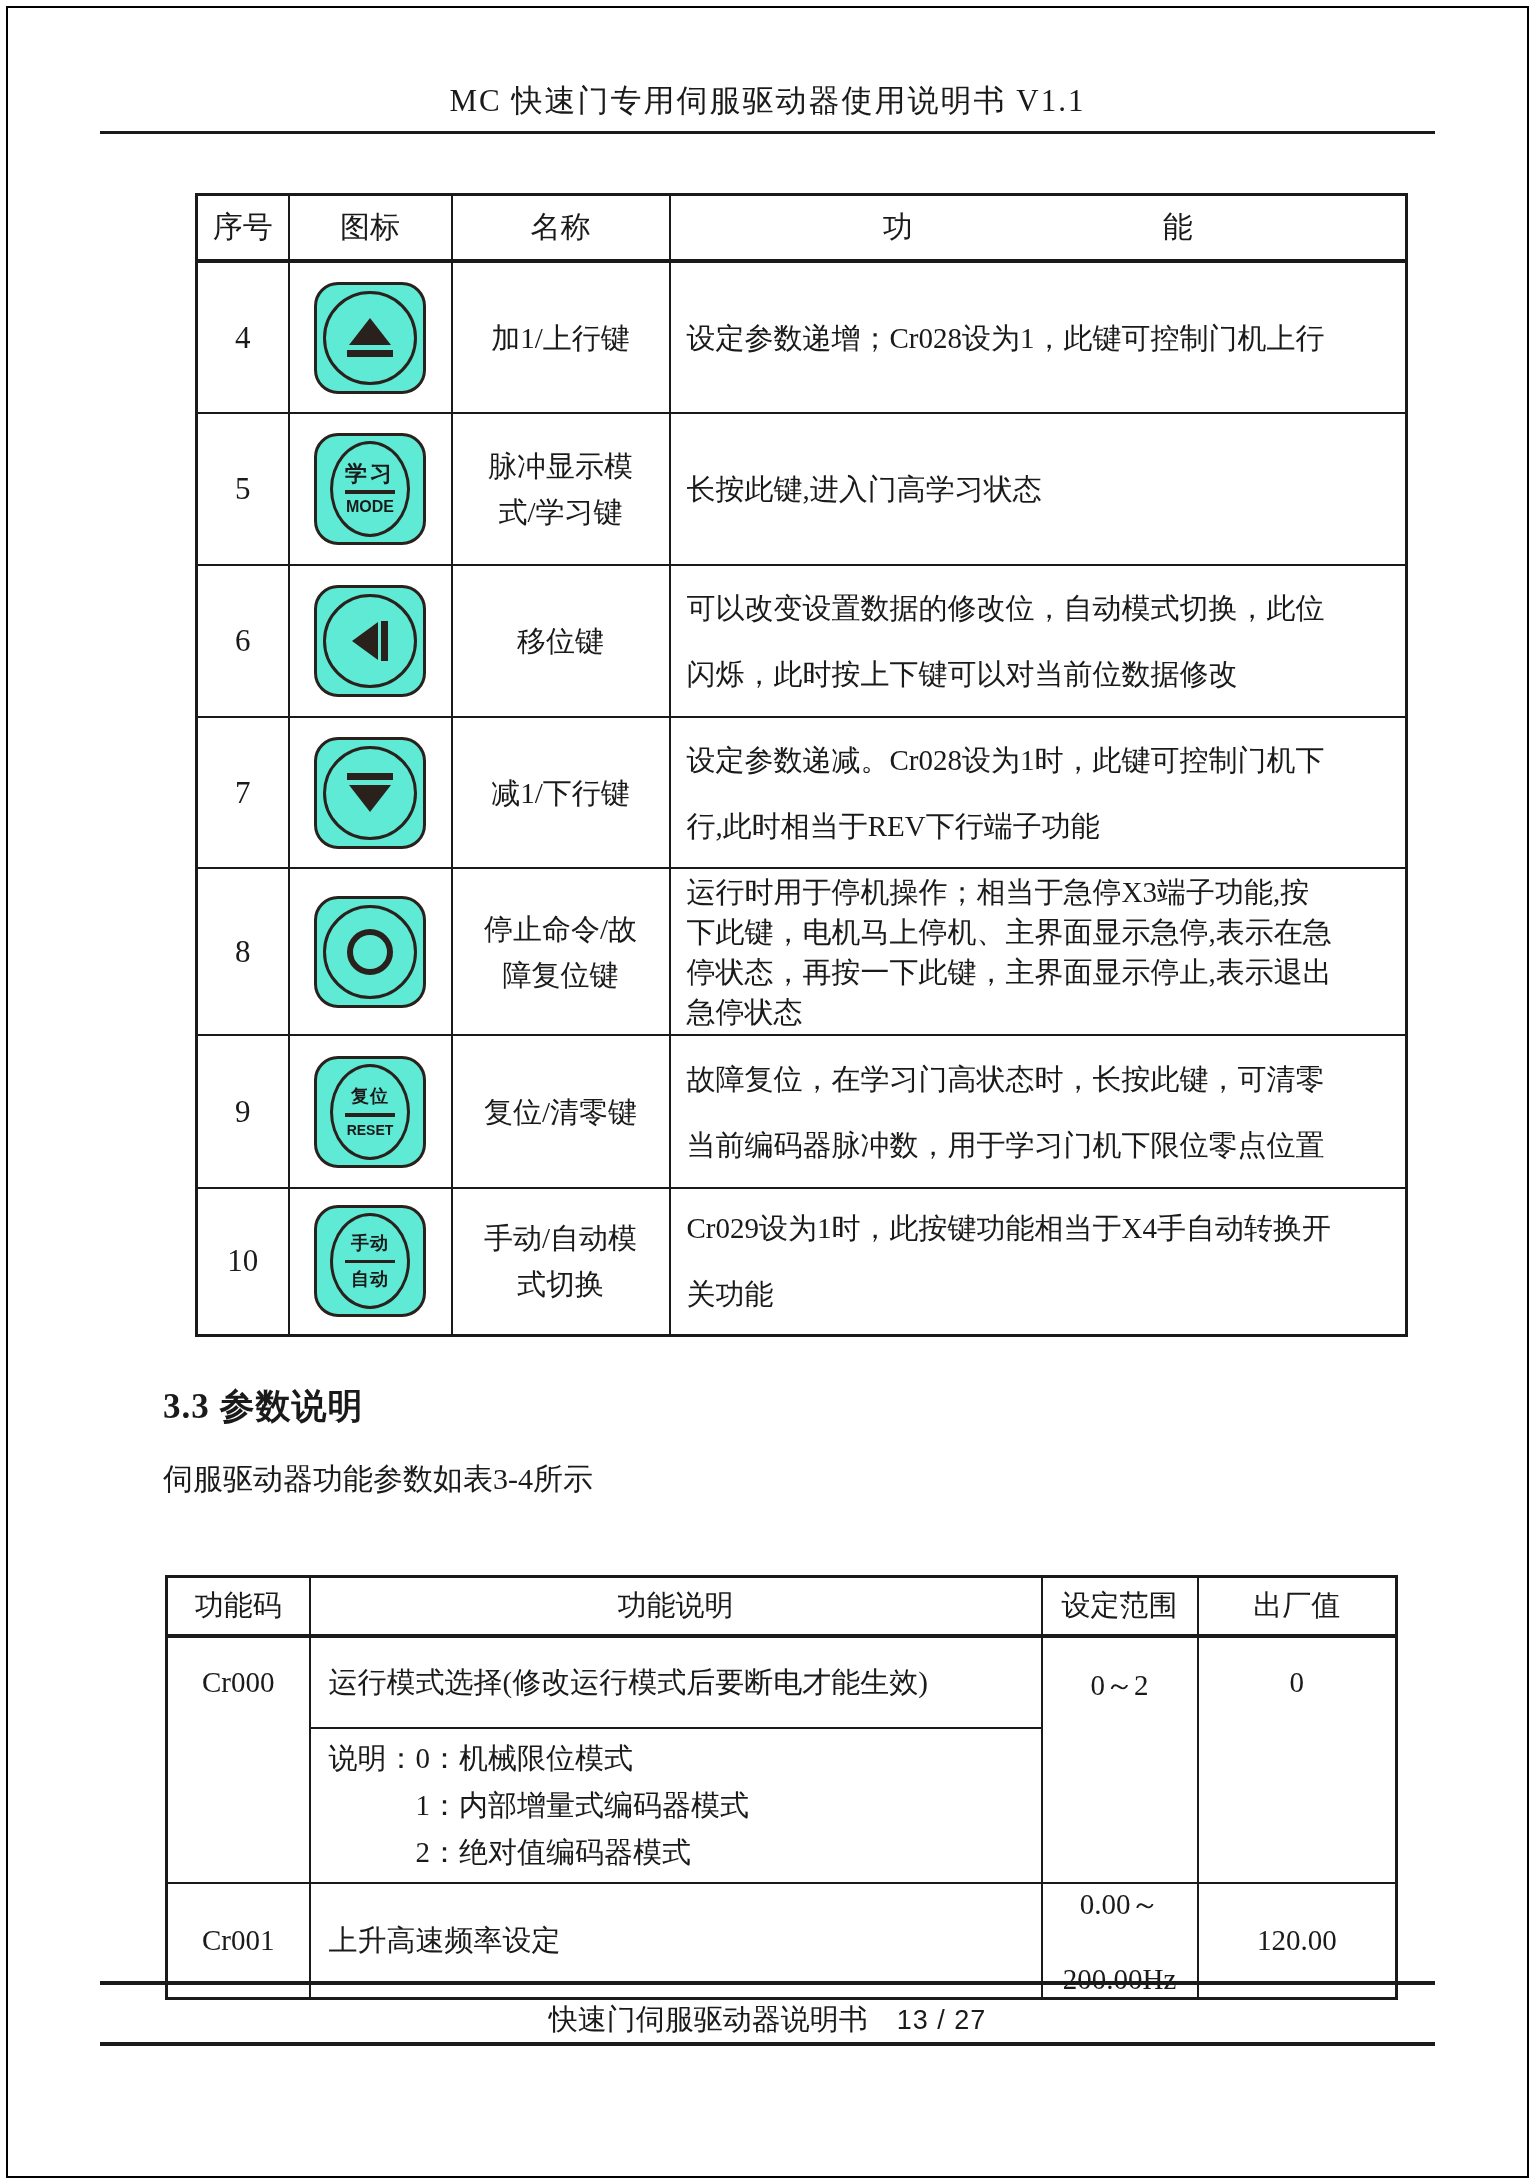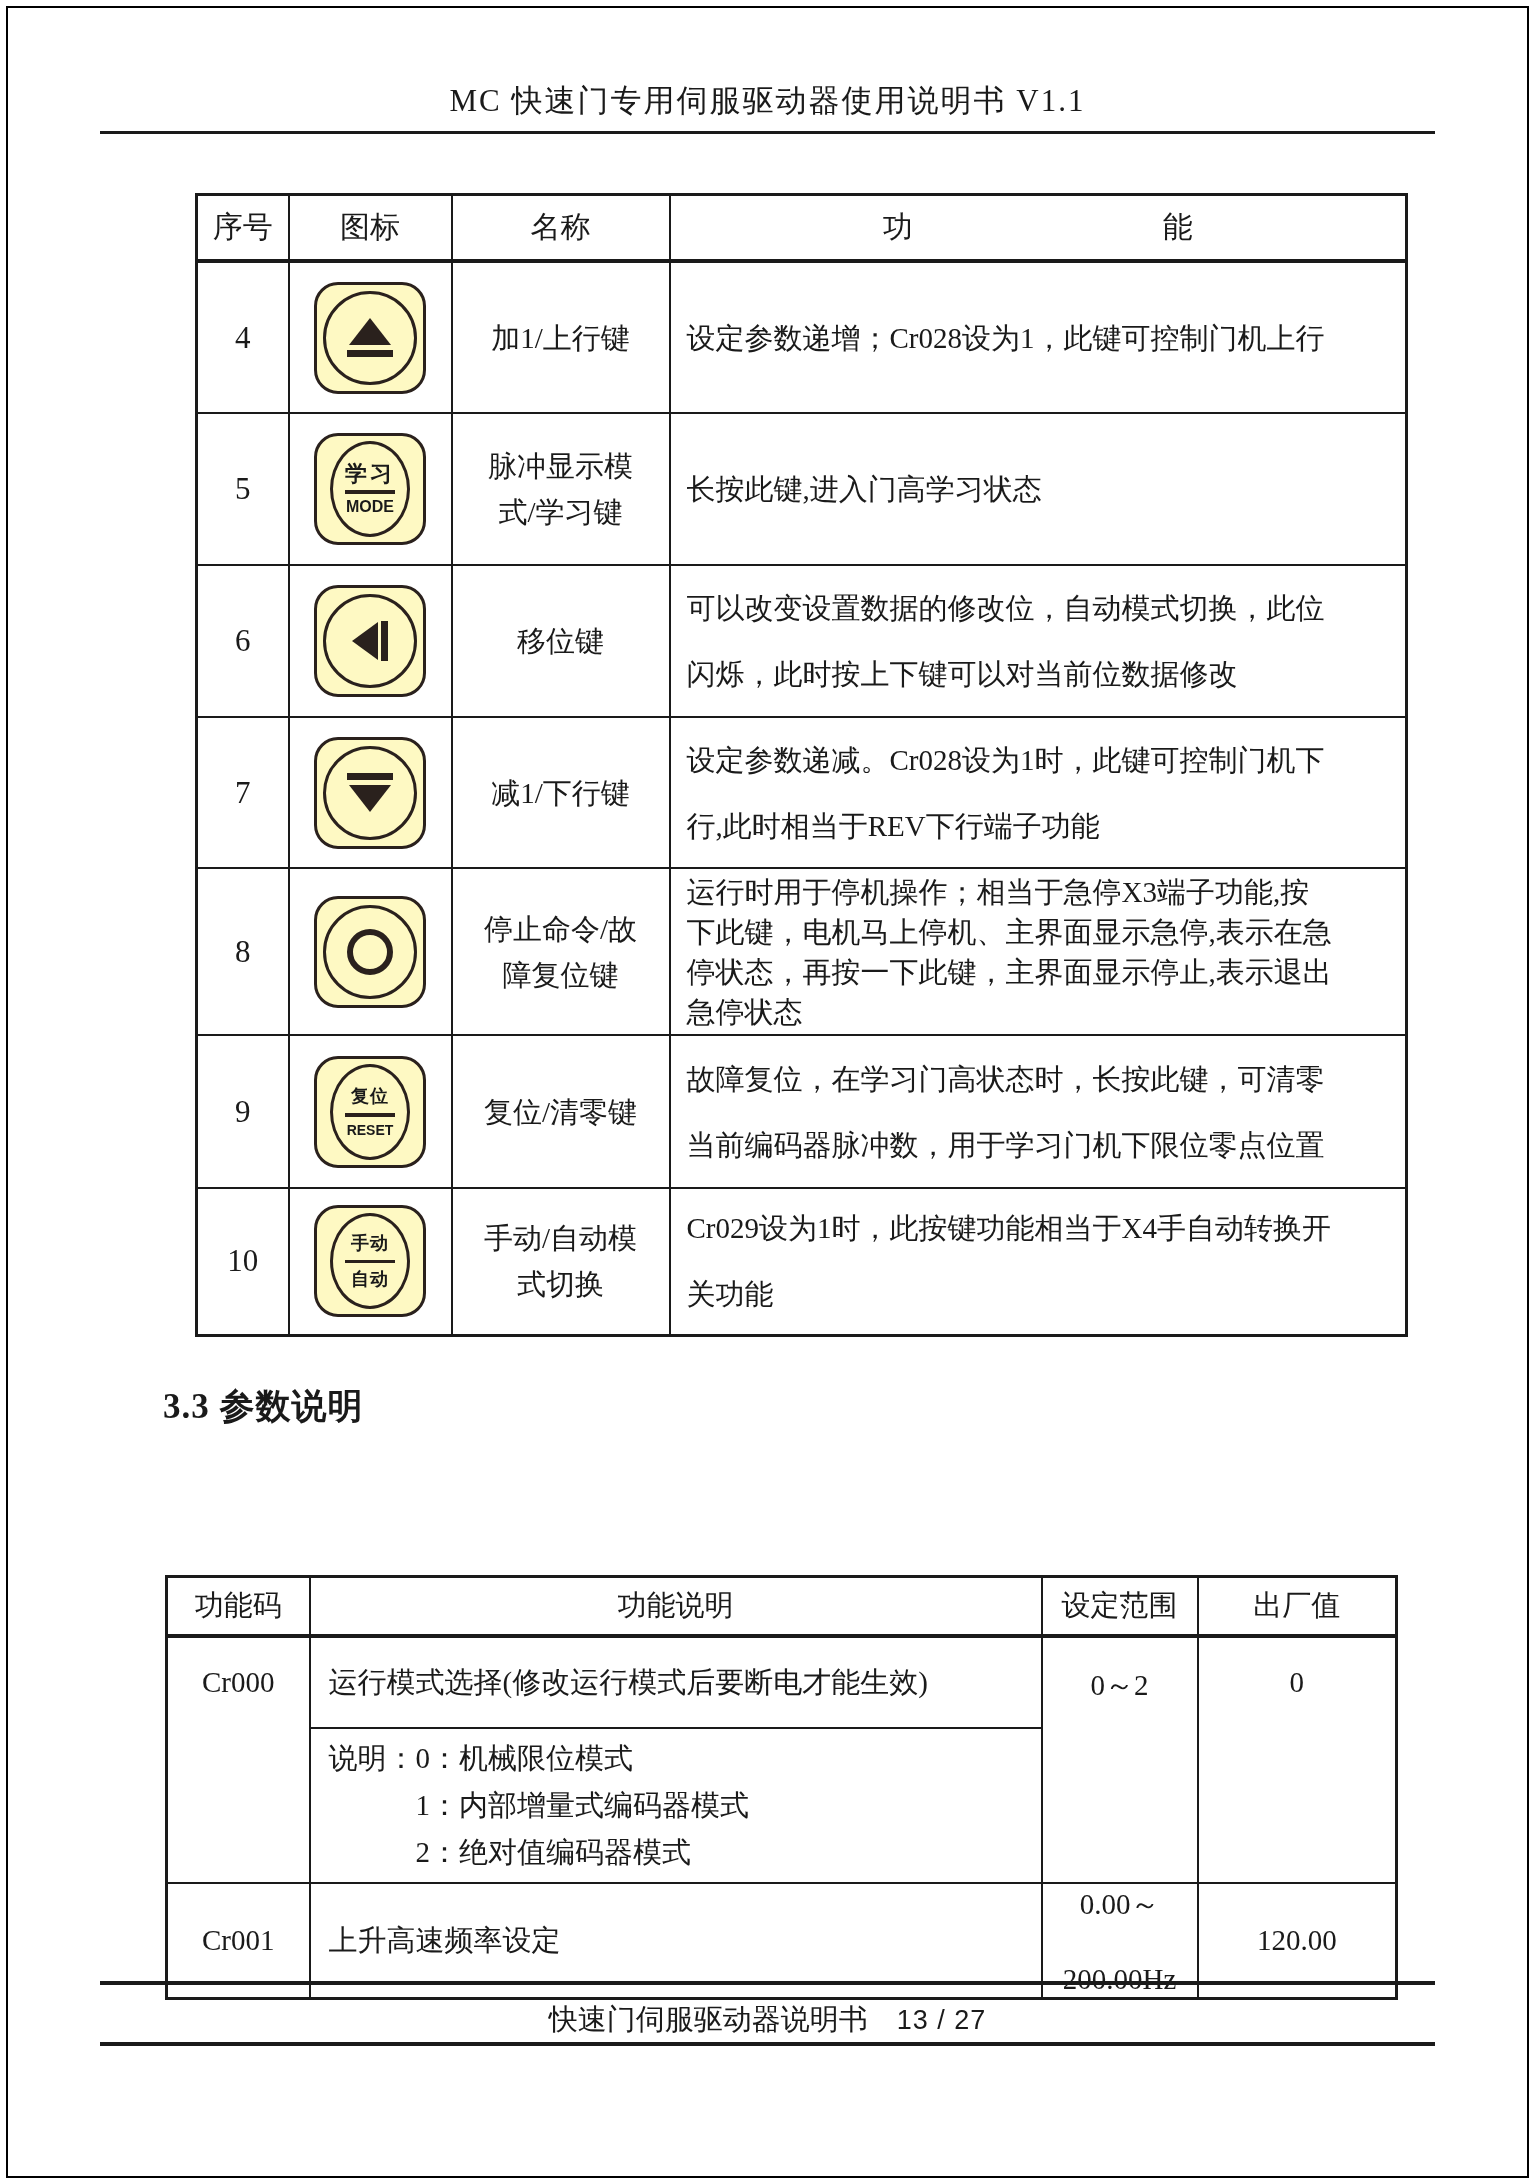--- a/index.html
+++ b/index.html
@@ -21,21 +21,21 @@
   .keys-table th,.keys-table td{border:2px solid #1a1a1a;vertical-align:middle;}
   .keys-table thead th{border-bottom:4px solid #1a1a1a;font-weight:normal;font-size:30px;height:61px;text-align:center;}
   .fn-header{display:flex;justify-content:center;gap:250px;}
   .idx{text-align:center;font-size:31px;}
   .name{text-align:center;font-size:29px;line-height:46px;padding:0 24px;}
   .fn{font-size:29px;line-height:66px;padding:0 71px 0 16px;text-align:left;}
   .fn.tight{line-height:40px;}
 
   .icon-cell{text-align:center;}
   .key{width:106px;height:106px;border:3px solid #2a211d;border-radius:24px;
-    display:flex;align-items:center;justify-content:center;margin:0 auto;background:#fef9c3;}
+    display:flex;align-items:center;justify-content:center;margin:0 auto;background:#5eead4;}
   .kcircle{width:88px;height:88px;border:3.5px solid #2a211d;border-radius:50%;
     display:flex;flex-direction:column;align-items:center;justify-content:center;}
   .kcircle.row-flex{flex-direction:row;}
   .kellipse{width:74px;height:90px;border:3.5px solid #2a211d;border-radius:50%;
     display:flex;flex-direction:column;align-items:center;justify-content:center;}
   .tri-up{width:0;height:0;border-left:21px solid transparent;border-right:21px solid transparent;
     border-bottom:27px solid #2a211d;}
   .tri-down{width:0;height:0;border-left:21px solid transparent;border-right:21px solid transparent;
     border-top:27px solid #2a211d;}
   .bar-h{width:46px;height:7px;background:#2a211d;}
@@ -189,20 +189,21 @@
             </div>
           </div>
         </td>
         <td class="name">手动/自动模式切换</td>
         <td class="fn">Cr029设为1时，此按键功能相当于X4手自动转换开关功能</td>
       </tr>
     </tbody>
   </table>
 
   <div class="sec-heading">3.3 参数说明</div>
+  <div class="sec-para">伺服驱动器功能参数如表3-4所示</div>
 
   <table class="params-table">
     <colgroup>
         <col style="width:143px">
         <col style="width:732px">
         <col style="width:156px">
         <col style="width:199px">
       </colgroup>
     <thead>
       <tr>

